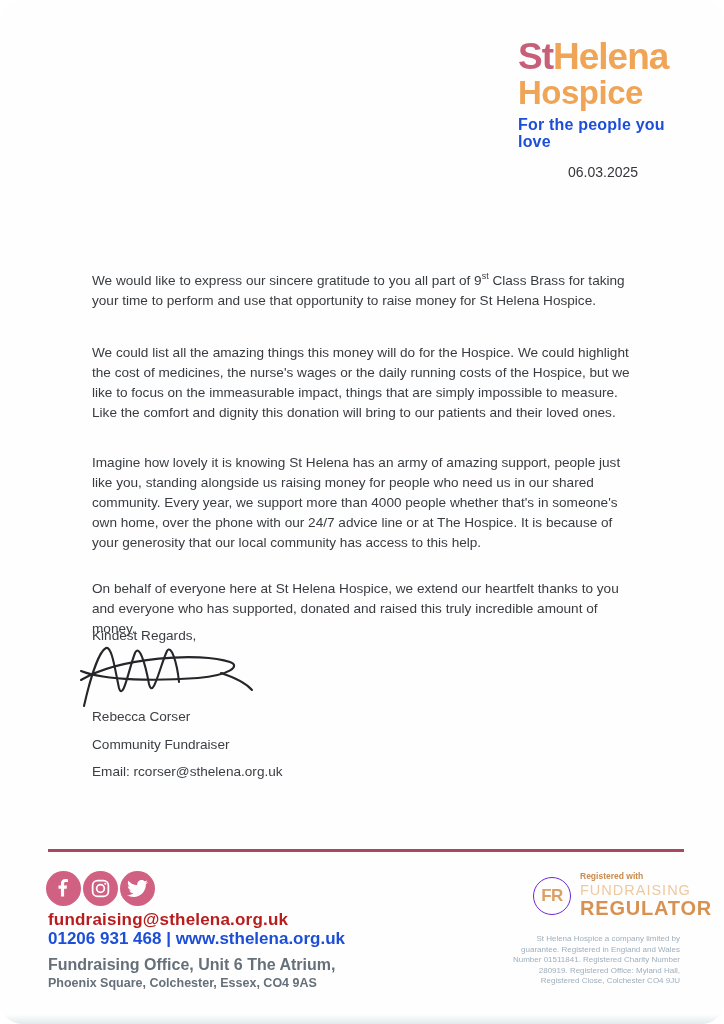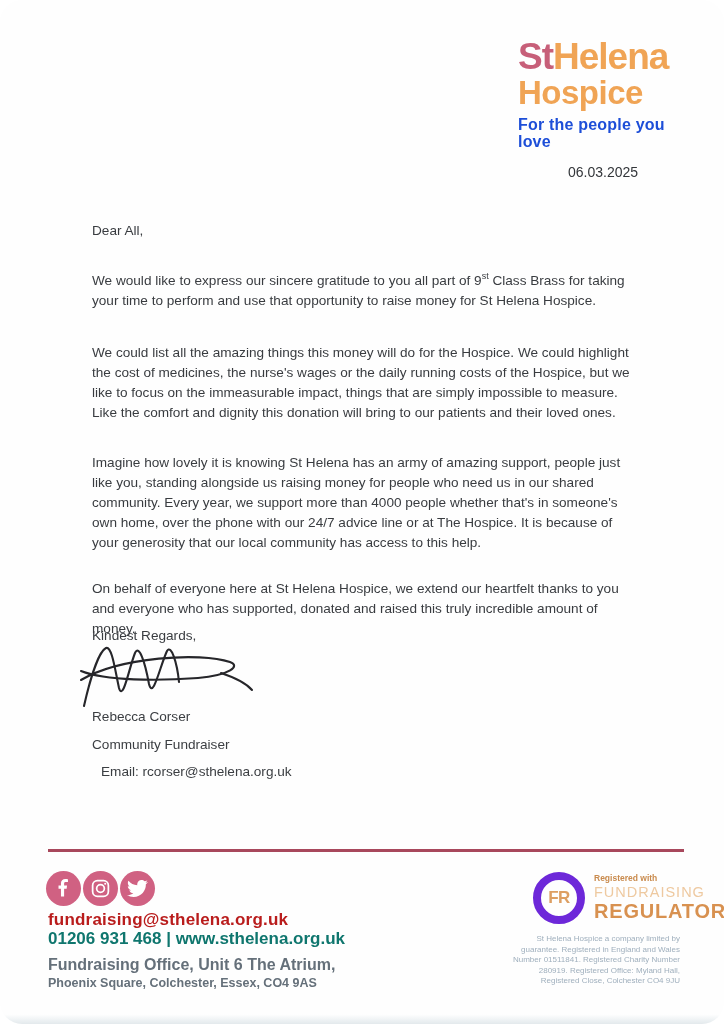--- a/index.html
+++ b/index.html
@@ -20,32 +20,32 @@
   .salutation{top:221px;}
   .p1{top:266px;}
   .p2{top:343px;}
   .p3{top:453px;}
   .p4{top:579px;}
   .closing{top:626px;}
   sup{font-size:9px;}
   .signature{position:absolute;left:78px;top:640px;width:200px;height:72px;}
   .signer-name{position:absolute;left:92px;top:709px;font-size:13.6px;}
   .signer-title{position:absolute;left:92px;top:737px;font-size:13.6px;}
-  .signer-email{position:absolute;left:101px;top:764px;font-size:13.6px;}
+  .signer-email{position:absolute;left:92px;top:764px;font-size:13.6px;}
   
   .divider{position:absolute;left:48px;top:849px;width:636px;height:3px;background:#a8485c;}
   .social{position:absolute;left:46px;top:871px;display:flex;gap:2px;}
   .social .circ{width:35px;height:35px;border-radius:50%;background:#d06182;display:flex;align-items:center;justify-content:center;}
   .social svg{display:block;}
   .f-email{position:absolute;left:48px;top:910px;font-size:17px;font-weight:700;color:#b91c1c;letter-spacing:0.2px;}
-  .f-phone{position:absolute;left:48px;top:929px;font-size:17px;font-weight:700;color:#0f766e;}
+  .f-phone{position:absolute;left:48px;top:929px;font-size:17px;font-weight:700;color:#1d4ed8;}
   .f-addr1{position:absolute;left:48px;top:956px;font-size:16px;font-weight:700;color:#65707a;}
   .f-addr2{position:absolute;left:48px;top:976px;font-size:12.5px;font-weight:700;color:#65707a;}
   .fr-block{position:absolute;left:533px;top:872px;display:flex;align-items:center;gap:9px;}
-  .fr-circle{width:36px;height:36px;border:8px solid #6d28d9;border-radius:50%;display:flex;align-items:center;justify-content:center;
+  .fr-circle{width:36px;height:36px;border:1px solid #6d28d9;border-radius:50%;display:flex;align-items:center;justify-content:center;
              color:#dd9f63;font-weight:800;font-size:17px;letter-spacing:-0.5px;}
   .fr-text{line-height:1.05;}
   .fr-regwith{font-size:8.5px;font-weight:700;color:#c98b4e;margin-bottom:2px;}
   .fr-word1{font-size:14.5px;color:#eec9a0;letter-spacing:1px;font-weight:400;}
   .fr-word2{font-size:20px;color:#d89150;letter-spacing:0.8px;font-weight:800;}
   .small-print{position:absolute;right:44px;top:934px;text-align:right;font-size:8px;line-height:10.5px;color:#9fafbd;}
   .scan-edge{position:absolute;left:0;bottom:0;width:724px;height:10px;
              background:linear-gradient(to bottom,#ffffff 0%,#eef2f4 60%,#e3e9ec 100%);}
 </style>
 </head>
@@ -54,21 +54,20 @@
 <div class="page">
 
   <div class="logo">
     <div class="line1"><span class="st">St</span><span class="helena">Helena</span></div>
     <div class="line2">Hospice</div>
     <div class="tagline">For the people you love</div>
   </div>
 
   <div class="date">06.03.2025</div>
 
-  <div class="bodytext salutation">Dear All,</div>
 
   <div class="bodytext p1"><span>We would like to express our sincere gratitude to you all part of 9</span><sup>st</sup><span> Class Brass for taking your time to perform and use that opportunity to raise money for St Helena Hospice.</span></div>
 
   <div class="bodytext p2">We could list all the amazing things this money will do for the Hospice. We could highlight the cost of medicines, the nurse's wages or the daily running costs of the Hospice, but we like to focus on the immeasurable impact, things that are simply impossible to measure. Like the comfort and dignity this donation will bring to our patients and their loved ones.</div>
 
   <div class="bodytext p3">Imagine how lovely it is knowing St Helena has an army of amazing support, people just like you, standing alongside us raising money for people who need us in our shared community. Every year, we support more than 4000 people whether that's in someone's own home, over the phone with our 24/7 advice line or at The Hospice. It is because of your generosity that our local community has access to this help.</div>
 
   <div class="bodytext p4">On behalf of everyone here at St Helena Hospice, we extend our heartfelt thanks to you and everyone who has supported, donated and raised this truly incredible amount of money.</div>
 
   <div class="bodytext closing">Kindest Regards,</div>

